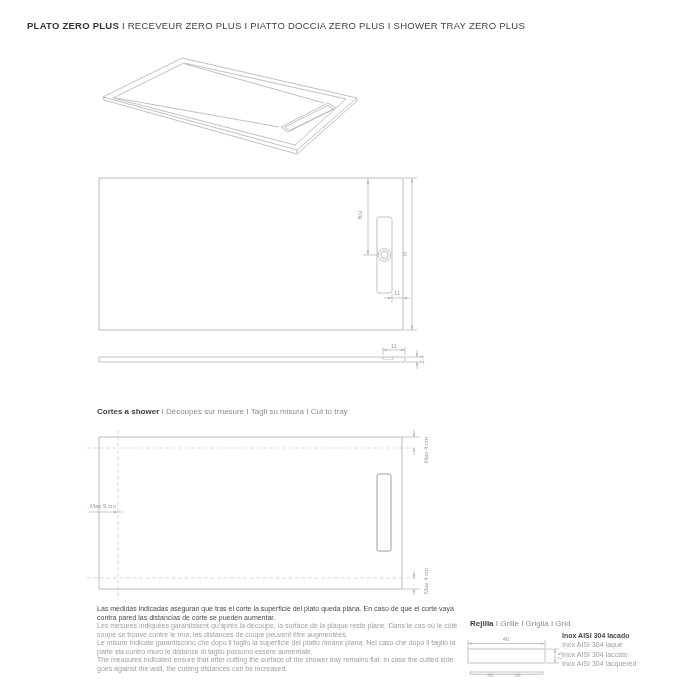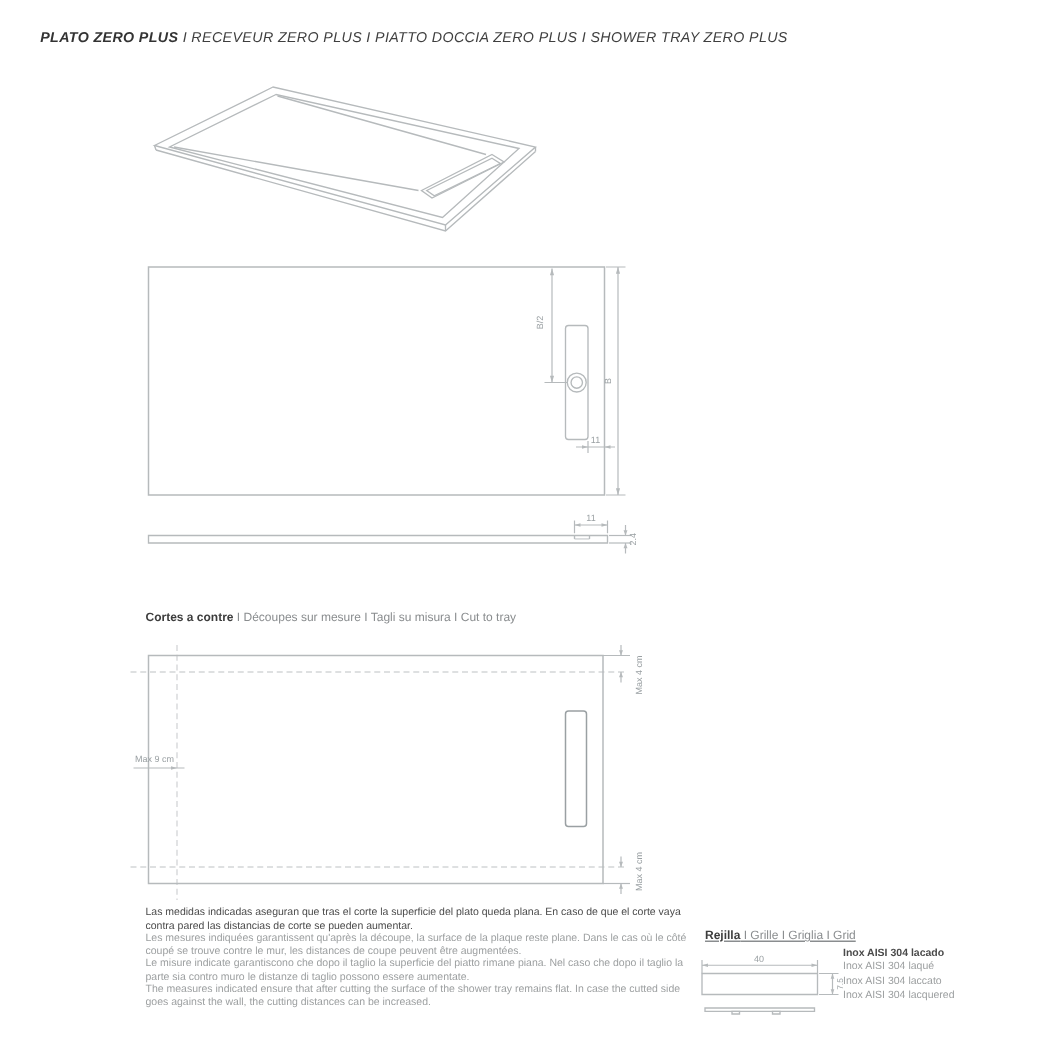--- a/index.html
+++ b/index.html
@@ -1,19 +1,19 @@
 <!DOCTYPE html>
 <html><head>
 <meta charset="utf-8">
 <style>
   html,body{margin:0;padding:0;background:#ffffff;}
   .page{position:relative;width:700px;height:700px;background:#ffffff;overflow:hidden;
         font-family:"Liberation Sans", sans-serif;}
   .hdr{position:absolute;top:20px;left:0;width:552px;text-align:center;
-       font-size:9.5px;letter-spacing:.25px;color:#3f3f3f;white-space:nowrap;font-style:italic;}
+       font-size:9.5px;letter-spacing:.25px;color:#3f3f3f;white-space:nowrap;}
   .hdr .b{font-weight:bold;color:#333;}
   .sec-hdr{position:absolute;font-size:8px;color:#8a8d8f;white-space:nowrap;}
   .sec-hdr .b{font-weight:bold;color:#3d3d3d;}
   .notes{position:absolute;left:97px;top:605px;width:362px;}
   .notes p{margin:0;font-size:7px;line-height:8.5px;}
   .note-dark{color:#4a4a4a;}
   .note-gray{color:#9c9fa0;}
   .materials{position:absolute;left:562px;top:631px;width:140px;}
   .materials div{font-size:7px;line-height:9.3px;color:#9c9fa0;}
   .materials div.first{color:#4a4a4a;font-weight:bold;}
@@ -97,21 +97,21 @@
       <line x1="316" y1="19" x2="331" y2="19"></line>
       <line x1="316" y1="24" x2="331" y2="24"></line>
       <line x1="327" y1="12" x2="327" y2="19"></line>
       <line x1="327" y1="24" x2="327" y2="31"></line>
       <polygon points="327,19 325.7,15.5 328.3,15.5" stroke="none"></polygon>
       <polygon points="327,24 325.7,27.5 328.3,27.5" stroke="none"></polygon>
       <text x="334" y="21.5" font-size="6" text-anchor="middle" stroke="none" fill="#9aa0a3" transform="rotate(-90 334 21.5)">2.4</text>
     </g>
   </svg>
 
-  <div class="sec-hdr" style="left:97px;top:407px;"><span class="b">Cortes a contre</span><span> I Découpes sur mesure I Tagli su misura I Cut to tray</span></div>
+  <div class="sec-hdr" style="left:97px;top:407px;"><span class="b">Cortes a shower</span><span> I Découpes sur mesure I Tagli su misura I Cut to tray</span></div>
 
   <svg style="left:85px;top:428px;" width="365" height="178" viewBox="0 0 365 178">
     <g stroke="#d4d6d8" stroke-width="0.9" stroke-dasharray="4 2.5" fill="none">
       <line x1="2" y1="20" x2="333" y2="20"></line>
       <line x1="2" y1="150" x2="333" y2="150"></line>
       <line x1="33" y1="2" x2="33" y2="172"></line>
     </g>
     <rect x="14" y="9" width="303" height="152" stroke="#b6babc" stroke-width="1" fill="none"></rect>
     <rect x="292" y="46" width="14" height="77" rx="2" stroke="#9aa0a3" stroke-width="1" fill="none"></rect>
     <g stroke="#b6babc" stroke-width="0.8" fill="#b6babc">
@@ -137,21 +137,21 @@
     </g>
   </svg>
 
   <div class="notes">
     <p class="note-dark">Las medidas indicadas aseguran que tras el corte la superficie del plato queda plana. En caso de que el corte vaya contra pared las distancias de corte se pueden aumentar.</p>
     <p class="note-gray">Les mesures indiquées garantissent qu'après la découpe, la surface de la plaque reste plane. Dans le cas où le côté coupé se trouve contre le mur, les distances de coupe peuvent être augmentées.</p>
     <p class="note-gray">Le misure indicate garantiscono che dopo il taglio la superficie del piatto rimane piana. Nel caso che dopo il taglio la parte sia contro muro le distanze di taglio possono essere aumentate.</p>
     <p class="note-gray">The measures indicated ensure that after cutting the surface of the shower tray remains flat. In case the cutted side goes against the wall, the cutting distances can be increased.</p>
   </div>
 
-  <div class="sec-hdr" style="left:470px;top:619px;text-decoration:underline;"><span class="b">Rejilla</span><span> I Grille I Griglia I Grid</span></div>
+  <div class="sec-hdr" style="left:470px;top:619px;"><span class="b">Rejilla</span><span> I Grille I Griglia I Grid</span></div>
 
   <svg style="left:460px;top:632px;" width="110" height="55" viewBox="0 0 110 55">
     <g stroke="#b6babc" stroke-width="0.8" fill="#b6babc">
       <line x1="8" y1="17" x2="8" y2="8"></line>
       <line x1="85" y1="17" x2="85" y2="8"></line>
       <line x1="8" y1="11.5" x2="85" y2="11.5"></line>
       <polygon points="8,11.5 12,10.3 12,12.7" stroke="none"></polygon>
       <polygon points="85,11.5 81,10.3 81,12.7" stroke="none"></polygon>
       <text x="46" y="9" font-size="6" text-anchor="middle" stroke="none" fill="#9aa0a3">40</text>
     </g>

